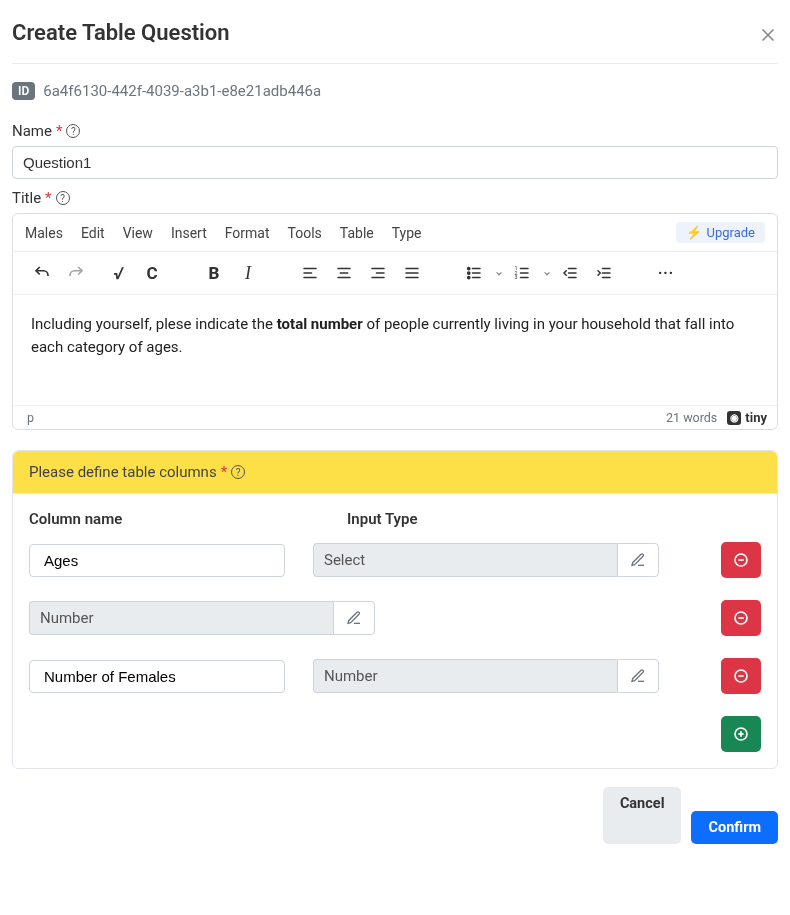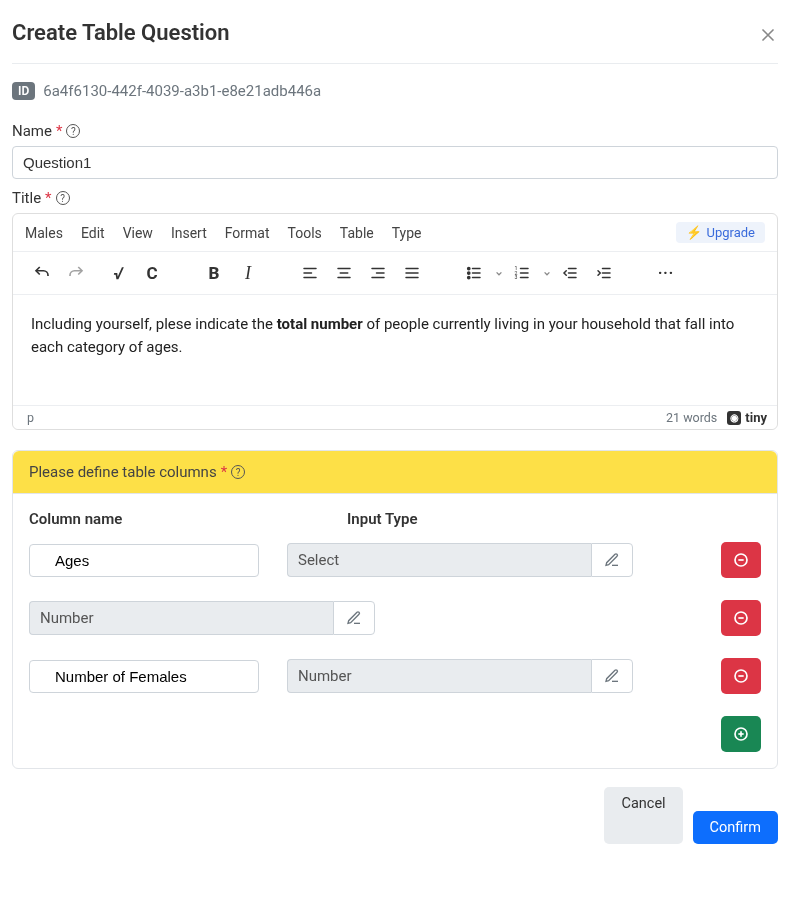--- a/index.html
+++ b/index.html
@@ -196,22 +196,22 @@
   }
   .hdr-name { width: 290px; }
   .hdr-type { width: 290px; margin-left:0;}
   .row {
     display: flex;
     align-items: center;
     gap: 28px;
     margin-bottom: 22px;
   }
   .row .col-name-input {
-    width: 230px;
-    padding: 7px 25px;
+    width: 256px;
+    padding: 7px 14px;
     font-size: 15px;
     border: 1px solid #ced4da;
     border-radius: 4px;
     background:#fff;
   }
   .input-type-group {
     display:flex;
     width: 346px;
   }
   .input-type-display {
@@ -268,20 +268,21 @@
     gap: 10px;
     margin-top: 18px;
     padding-bottom: 4px;
   }
   .btn {
     padding: 7px 16px;
     border-radius: 5px;
     font-size: 14.5px;
     cursor: pointer;
     border:1px solid transparent;
+    font-weight:bold;
   }
   .btn-secondary {
     background: #e9ecef;
     color: #333;
   }
   .btn-primary {
     background: #0d6efd;
     color: #fff;
     margin-top: 24px;
   }

